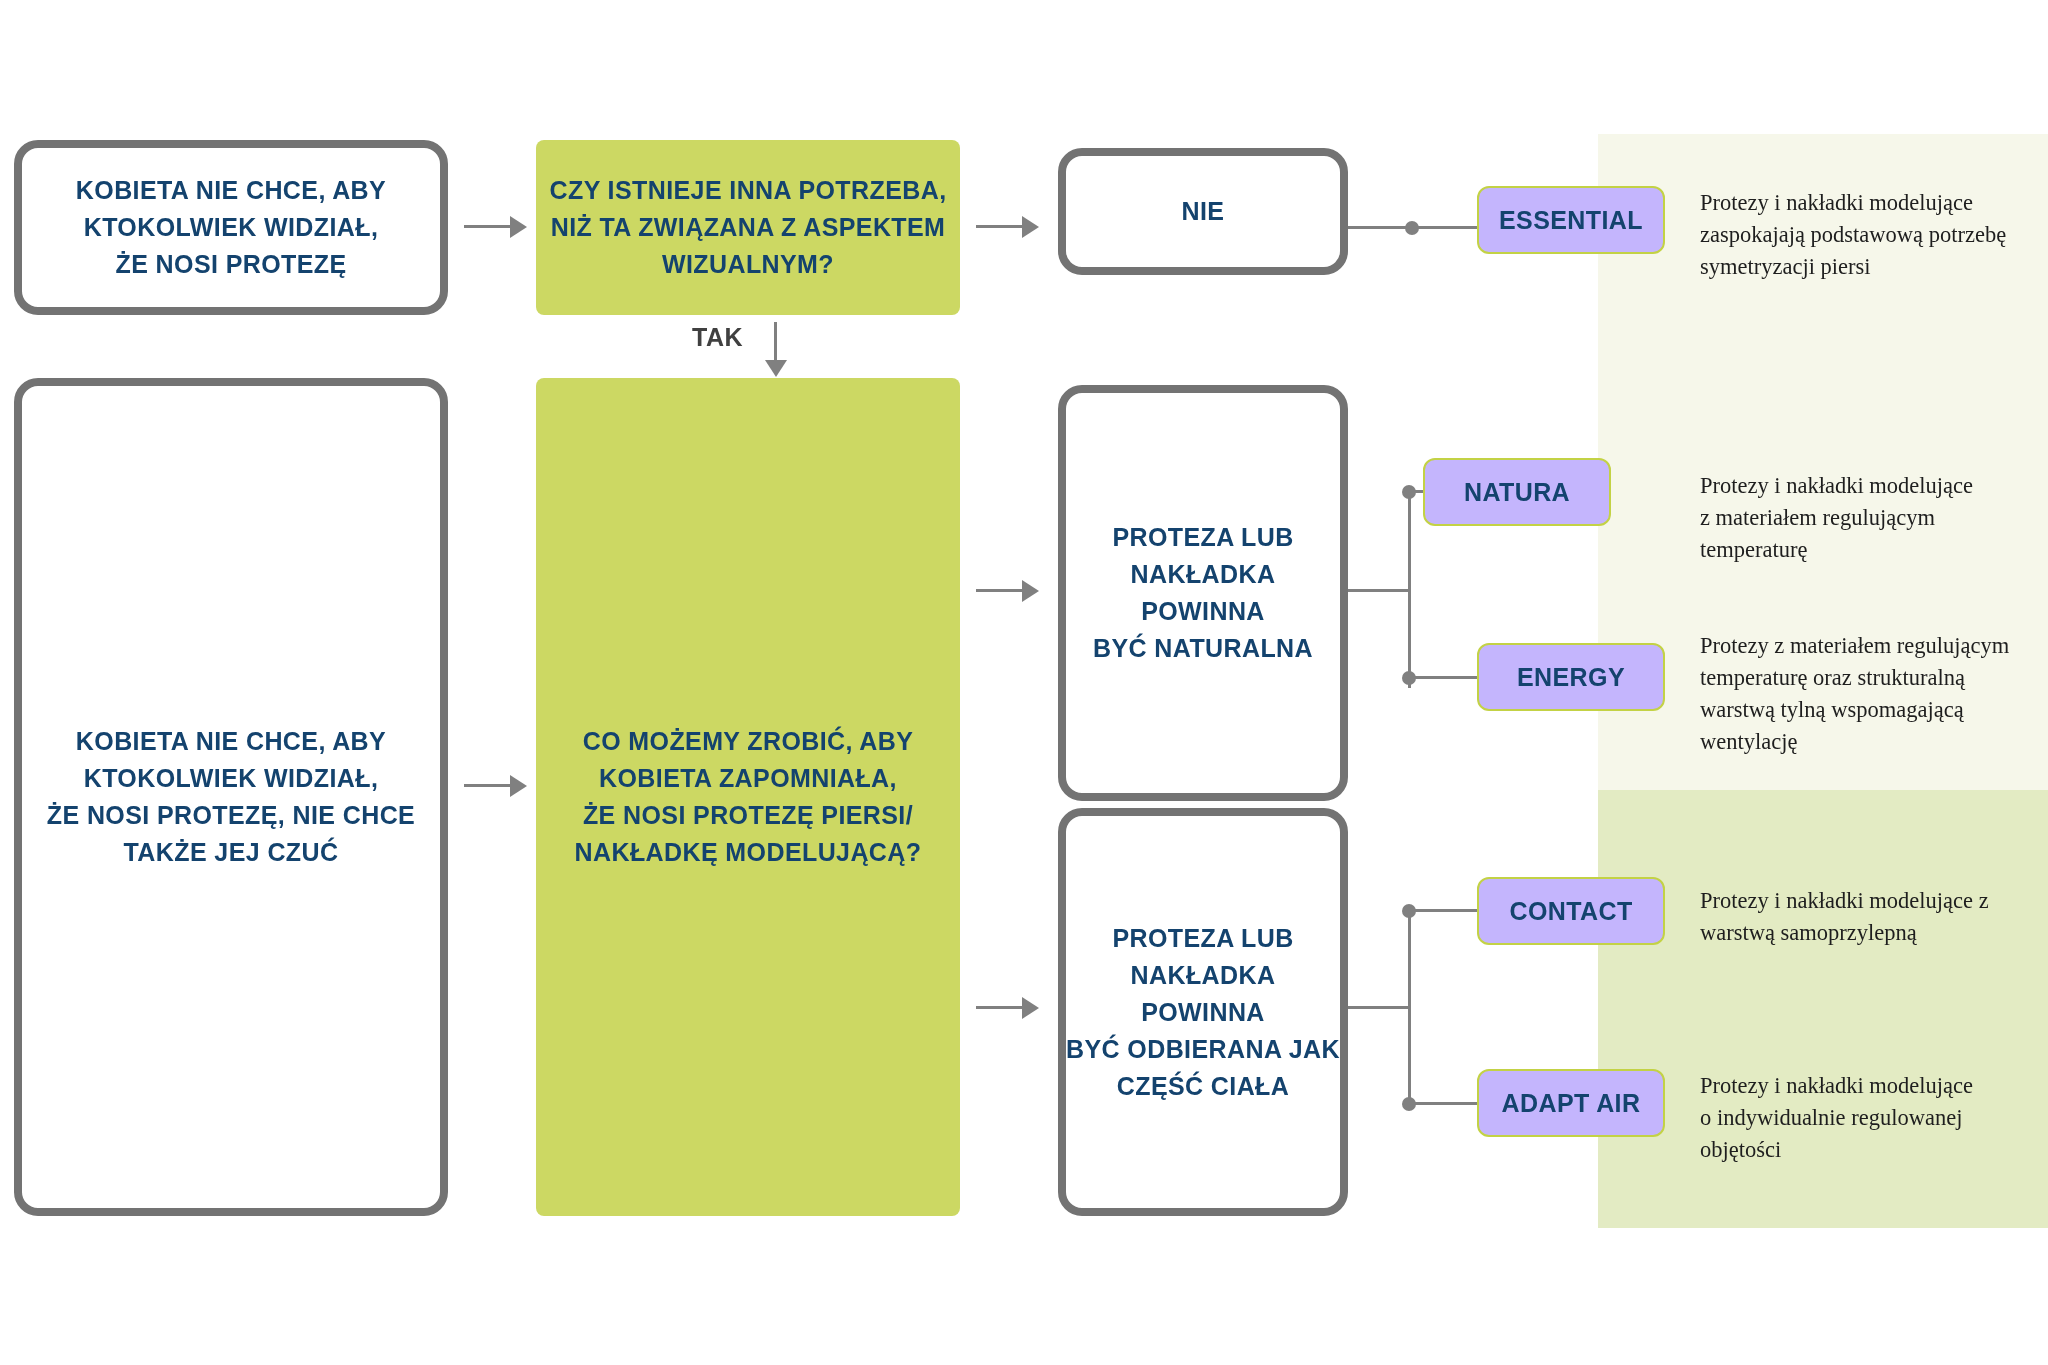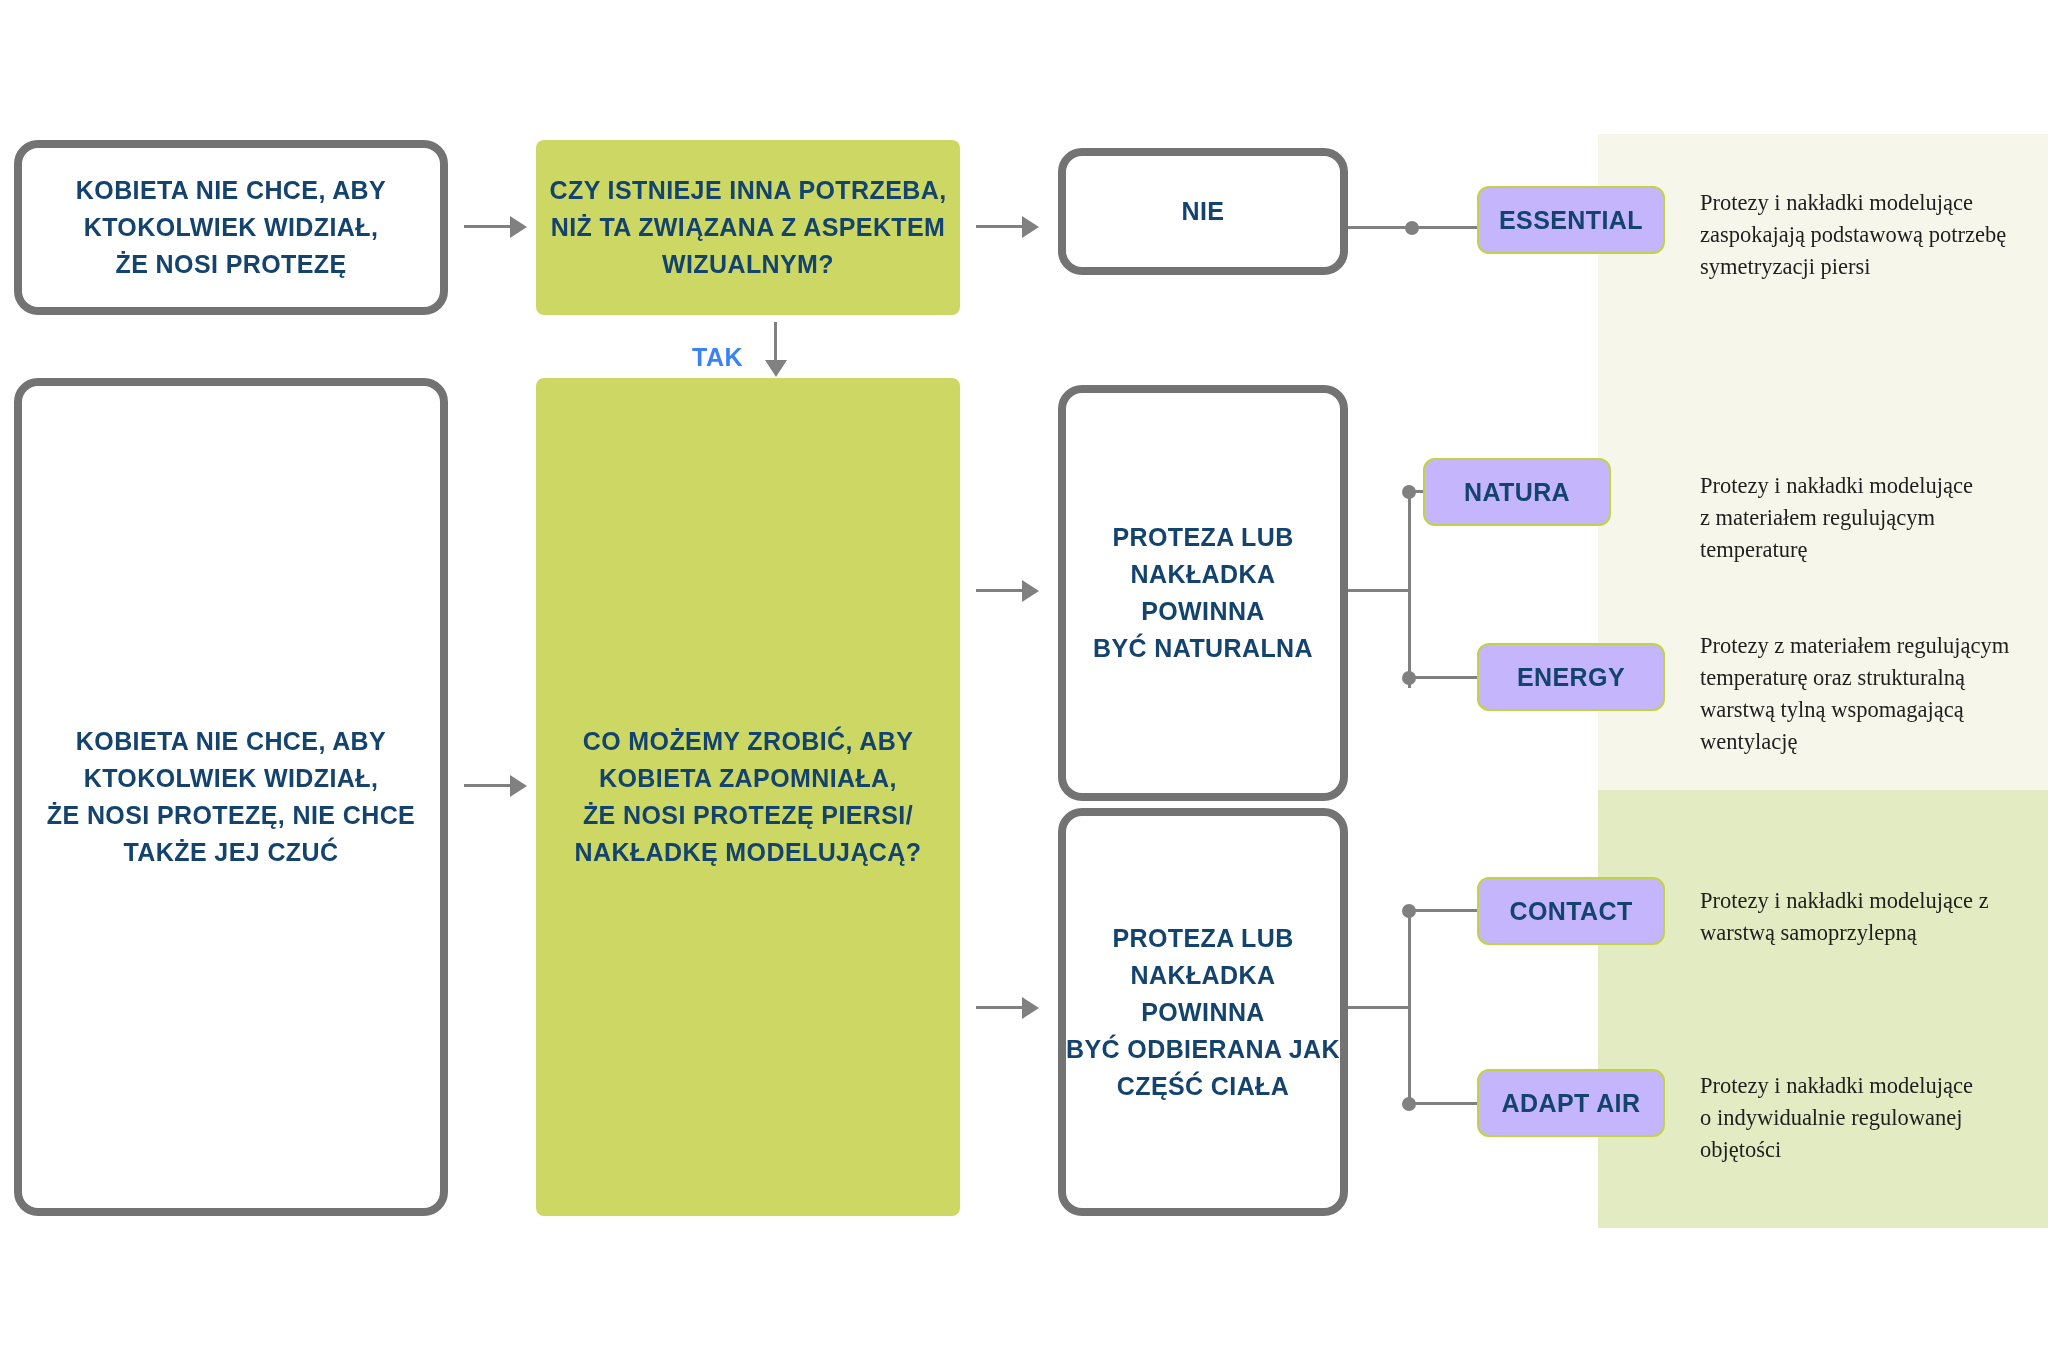--- a/index.html
+++ b/index.html
@@ -121,24 +121,24 @@
     width: 0; height: 0;
     border-left: 11px solid transparent;
     border-right: 11px solid transparent;
     border-top: 17px solid #808080;
   }
 
   
   #tak-label {
     position: absolute;
     left: 692px;
-    top: 343px;
+    top: 323px;
     font-size: 25px;
     font-weight: bold;
-    color: #3b82f6;
+    color: #404040;
     letter-spacing: 0.5px;
   }
 </style>
 </head>
 <body>
 
 <div id="stage">
 
   <div class="tint tint-light"></div>
   <div class="tint tint-dark"></div>

